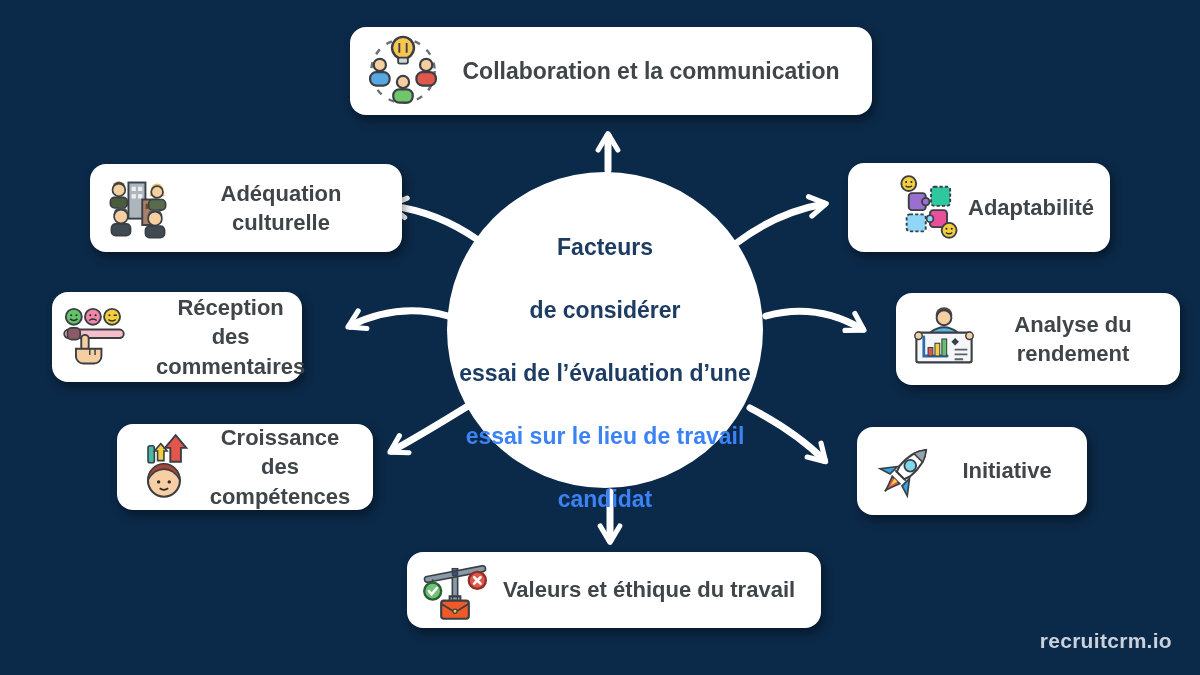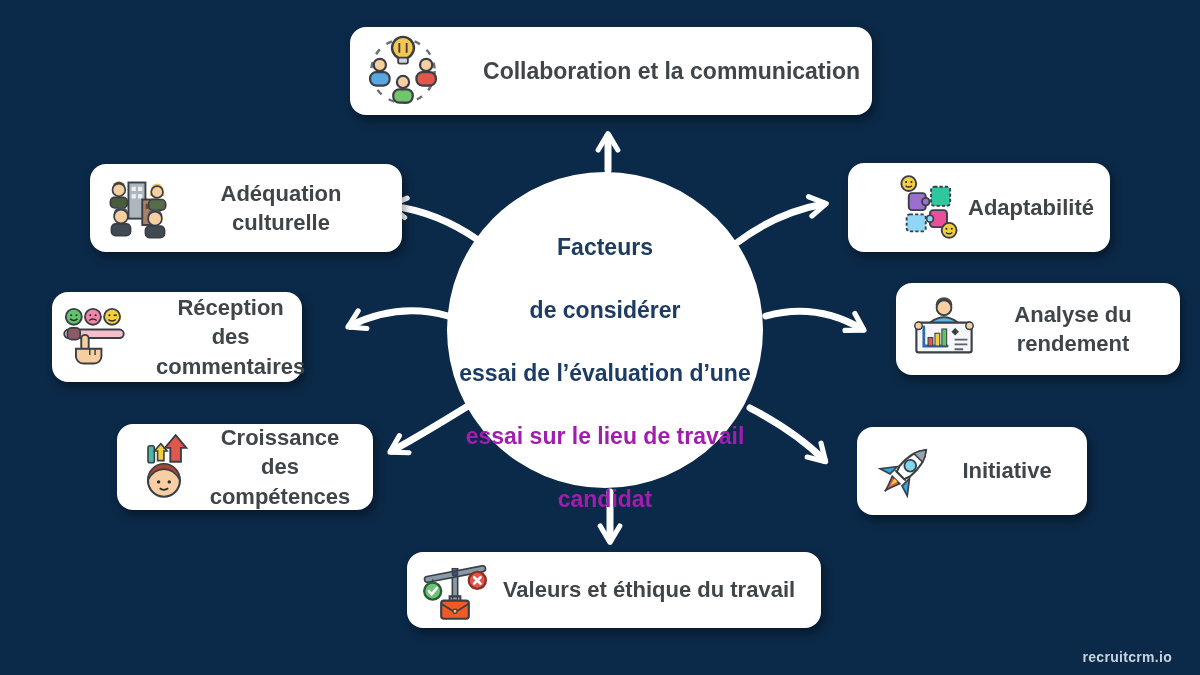--- a/index.html
+++ b/index.html
@@ -10,46 +10,46 @@
   }
   .arrows{position:absolute;left:0;top:0;pointer-events:none;}
   .circle{
     position:absolute;left:447px;top:172px;width:316px;height:316px;
     background:#ffffff;border-radius:50%;
     display:flex;flex-direction:column;align-items:center;
     padding-top:58px;box-sizing:border-box;text-align:center;gap:28px;
   }
   .c-line{font-weight:bold;font-size:23px;line-height:35px;white-space:nowrap;}
   .c-dark{color:#1d3c63;}
-  .c-blue{color:#a21caf;text-align:center;}
+  .c-blue{color:#3b82f6;text-align:center;}
   .node{
     position:absolute;background:#ffffff;border-radius:16px;
     display:flex;align-items:center;padding:0 12px 0 14px;box-sizing:border-box;
     box-shadow:3px 5px 10px rgba(0,0,0,0.40);
   }
   .node .icon{flex:0 0 auto;display:flex;align-items:center;}
   .node .icon svg{width:68px;height:68px;}
   .n-top .icon svg{width:78px;height:78px;}
   .node .label{
     flex:1;text-align:center;font-weight:bold;color:#3f4549;
     font-size:22px;line-height:1.32;
   }
   .n-top{left:350px;top:27px;width:522px;height:88px;}
-  .n-top .label{white-space:nowrap;font-size:23px;text-align:right;}
+  .n-top .label{white-space:nowrap;font-size:23px;}
   .n-top-left{left:90px;top:164px;width:312px;height:88px;}
   .n-left{left:52px;top:292px;width:250px;height:90px;gap:28px;}
   .n-left{padding-left:8px;}
   .n-bottom-left{left:117px;top:424px;width:256px;height:86px;align-items:center;}
   .n-top-right{left:848px;top:163px;width:262px;height:89px;padding-left:48px;}
-  .n-right{left:896px;top:283px;width:284px;height:92px;}
+  .n-right{left:896px;top:293px;width:284px;height:92px;}
   .n-bottom-right{left:845px;top:427px;width:230px;height:88px;margin-left:12px;}
   .n-bottom{left:407px;top:552px;width:414px;height:76px;}
   .watermark{
-    position:absolute;right:28px;bottom:10px;
-    color:#c9d2dc;font-weight:bold;font-size:14px;letter-spacing:.3px;
+    position:absolute;right:28px;bottom:22px;
+    color:#c9d2dc;font-weight:bold;font-size:21px;letter-spacing:.3px;
   }
 </style>
 </head>
 <body>
 
 <div class="canvas">
 
   <svg class="arrows" width="1200" height="675" viewBox="0 0 1200 675">
     <defs>
       <marker id="ah" viewBox="0 0 12 12" refX="8.5" refY="6" markerWidth="4" markerHeight="4" orient="auto-start-reverse">

